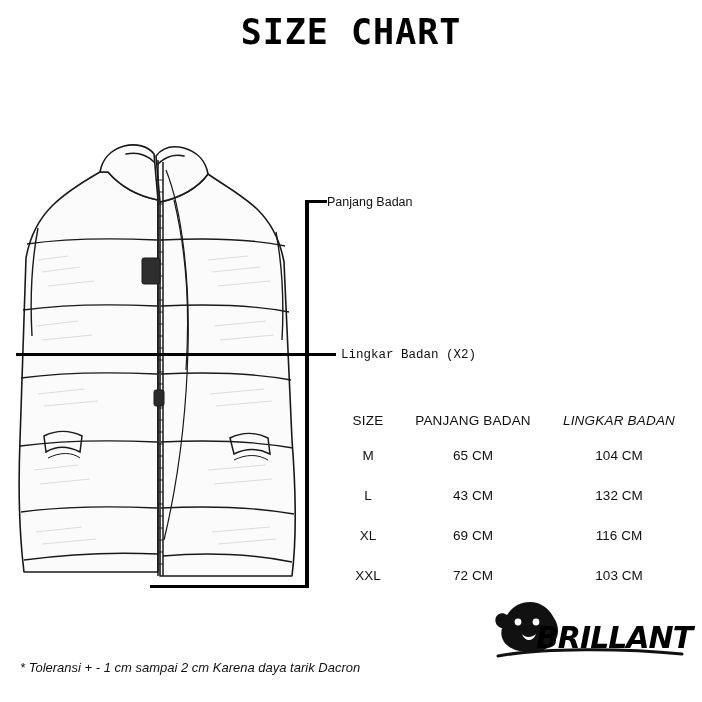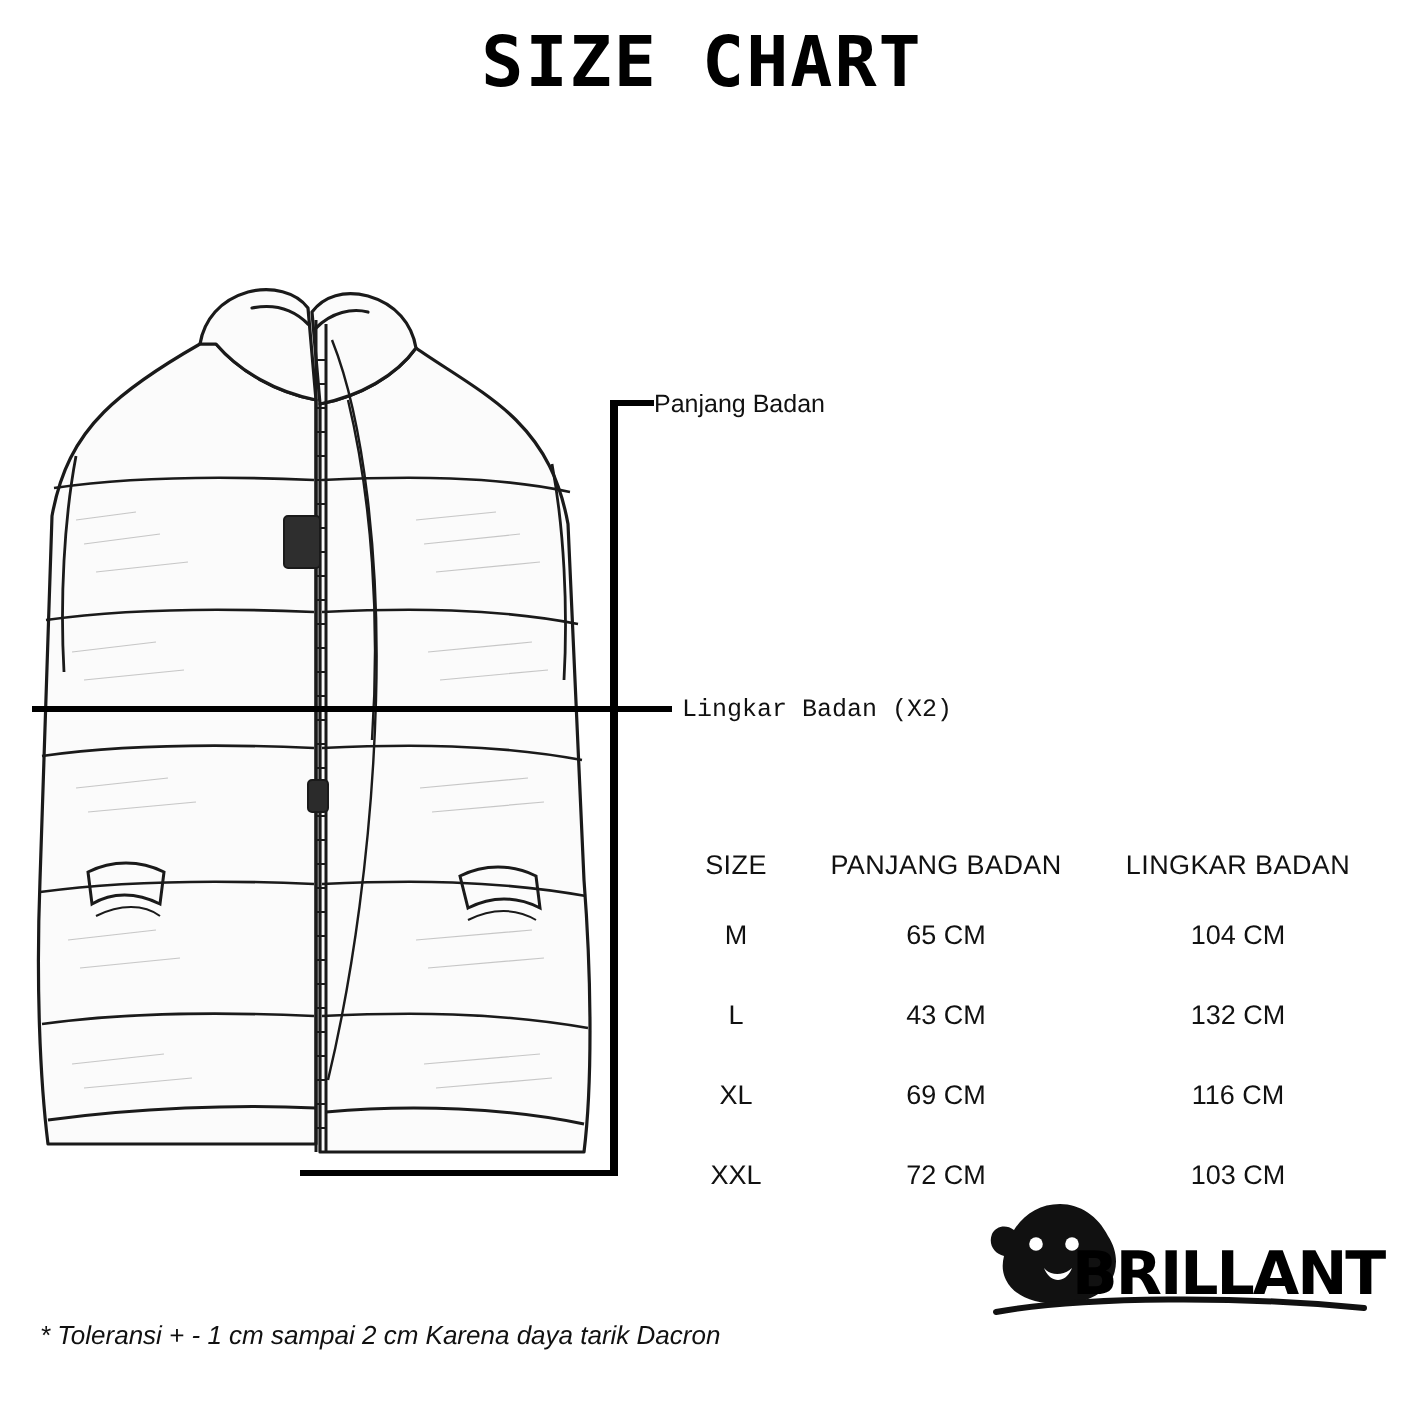--- a/index.html
+++ b/index.html
@@ -97,39 +97,38 @@
     font-family: Liberation Mono, monospace;
   }
 
   
   .size-table {
     position: absolute;
     left: 338px;
     top: 405px;
     width: 352px;
     border-collapse: collapse;
-    margin-top: 12px;
   }
   .size-table th,
   .size-table td {
     font-size: 13.5px;
     font-weight: normal;
     color: #111111;
     text-align: center;
     padding: 0;
     height: 40px;
     vertical-align: middle;
   }
   .size-table th {
     height: 30px;
     letter-spacing: 0.2px;
   }
   .col-size { width: 60px; }
   .col-pb   { width: 150px; }
-  .col-lb   { width: 142px; }
+  .col-lb   { width: 142px; font-style: italic; }
 
   
   .footnote {
     position: absolute;
     left: 20px;
     top: 660px;
     font-size: 13px;
     color: #111111;
     white-space: nowrap;
     font-style: italic;
@@ -142,20 +141,21 @@
     bottom: 12px;
     width: 196px;
     height: 62px;
   }
   .brand-text {
     position: absolute;
     left: 44px;
     top: 22px;
     font-family: "DejaVu Sans", sans-serif;
     font-weight: bold;
+    font-style: italic;
     font-size: 30px;
     letter-spacing: -1px;
     color: #000000;
   }
 </style>
 </head>
 <body>
 
 <div class="page">
 

